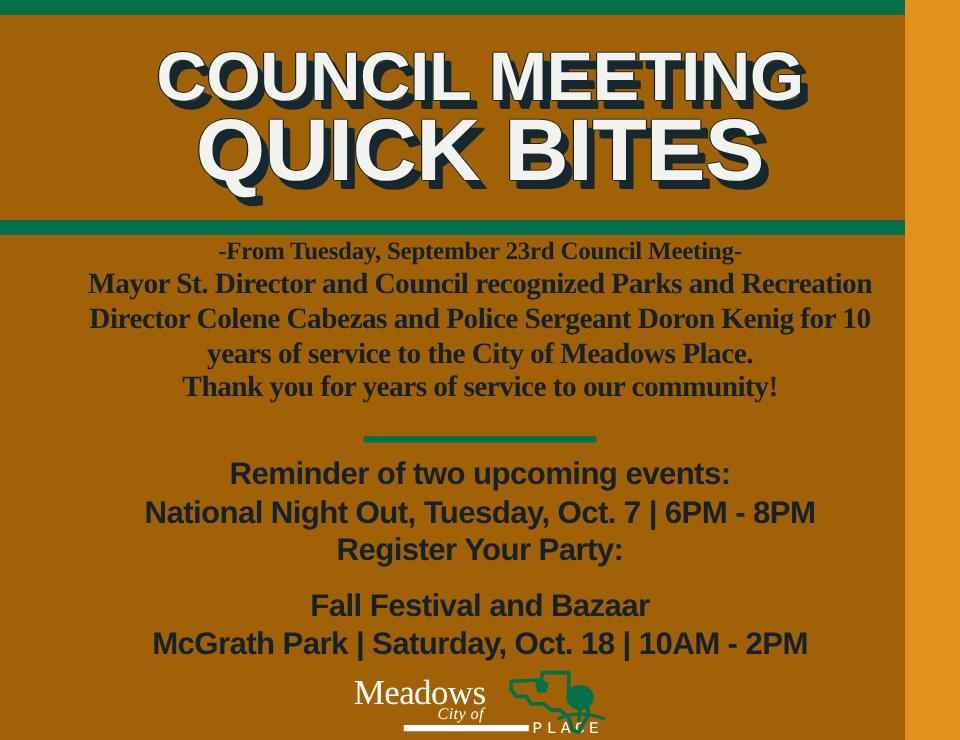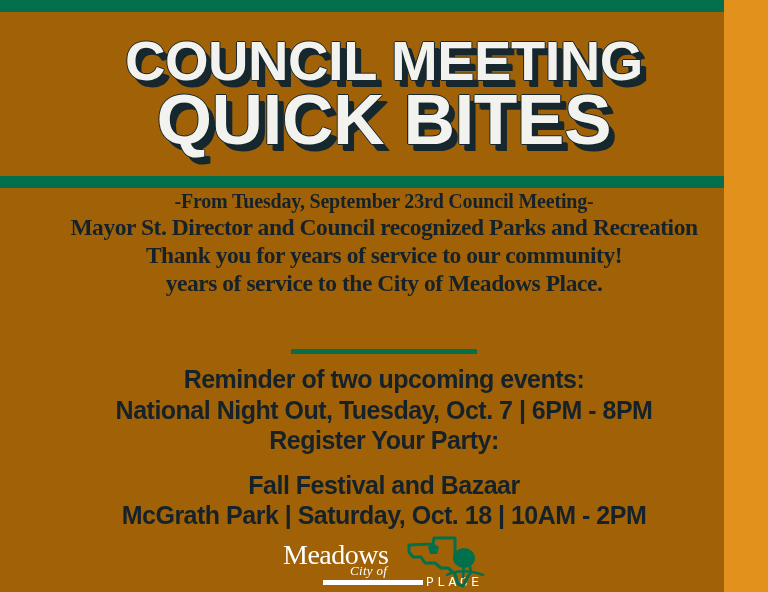--- a/index.html
+++ b/index.html
@@ -198,22 +198,23 @@
   <div class="header">
     <div class="title-line l1">COUNCIL MEETING</div>
     <div class="title-line l2">QUICK BITES</div>
   </div>
 
   <div class="header-rule"></div>
 
   <div class="body-copy">
     <div class="line-small">-From Tuesday, September 23rd Council Meeting-</div>
     <div class="line-large">Mayor St. Director and Council recognized Parks and Recreation</div>
+    <div class="line-large">Director Colene Cabezas and Police Sergeant Doron Kenig for 10</div>
+    <div class="line-large">years of service to the City of Meadows Place.</div>
     <div class="line-large">Thank you for years of service to our community!</div>
-    <div class="line-large">years of service to the City of Meadows Place.</div>
   </div>
 
   <div class="mid-divider"></div>
 
   <div class="events">
     <div class="group1">
       <div class="event-line">Reminder of two upcoming events:</div>
       <div class="event-line">National Night Out, Tuesday, Oct. 7 | 6PM - 8PM</div>
       <div class="event-line">Register Your Party:</div>
     </div>

